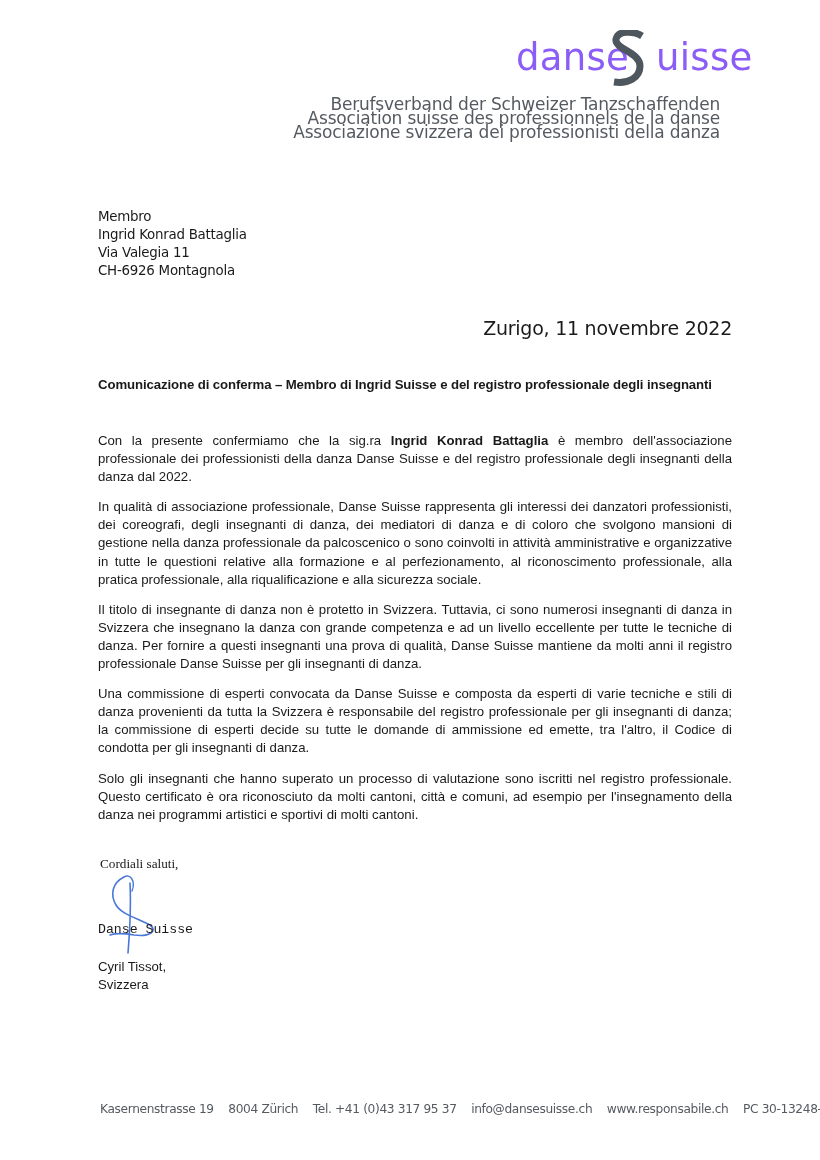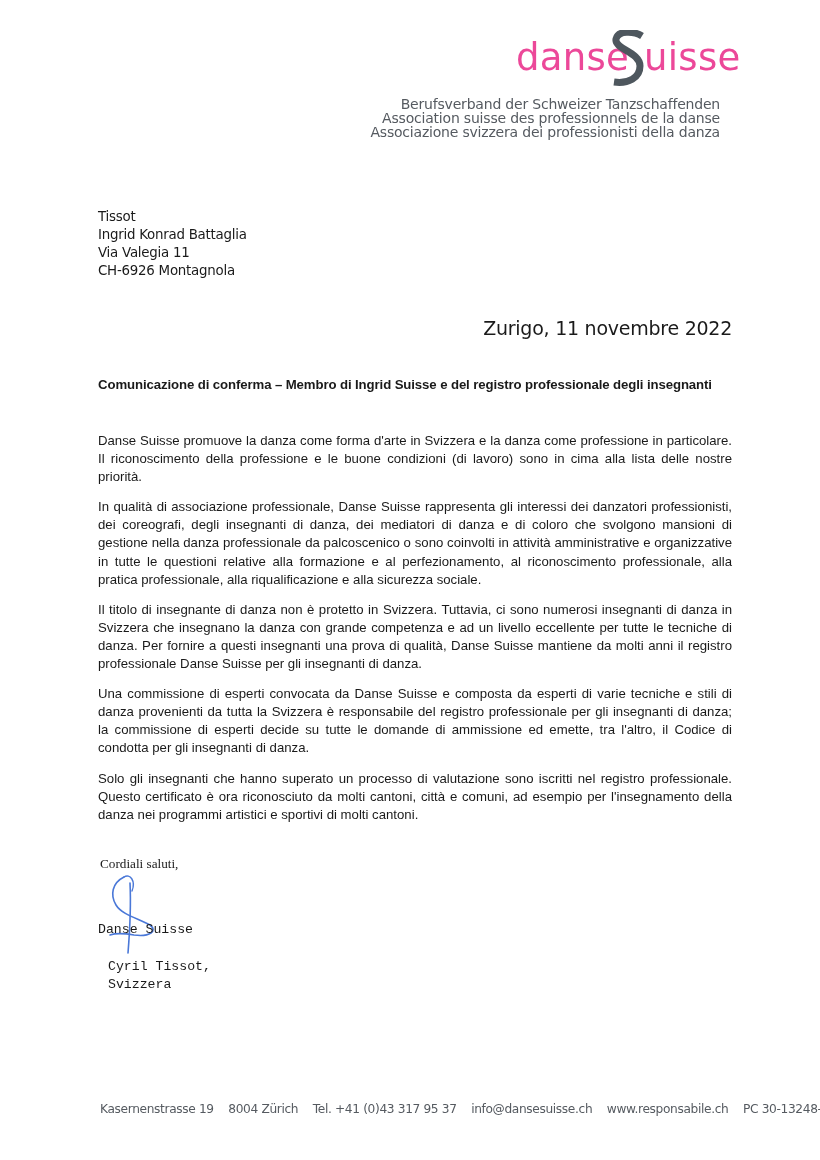--- a/index.html
+++ b/index.html
@@ -1,32 +1,32 @@
 <!DOCTYPE html>
 <html><head>
   <meta charset="utf-8">
   <style>
     html, body { margin: 0; padding: 0; background: #ffffff; }
     body { width: 820px; height: 1160px; position: relative; overflow: hidden; font-family: "Liberation Sans", sans-serif; color: #1a1a1a; }
     .logo { position: absolute; left: 516px; top: 30px; width: 210px; height: 60px; }
-    .logo-text { position: absolute; top: 8px; font-size: 37px; color: #ec4899; letter-spacing: 0.3px; line-height: 40px; font-family: "DejaVu Sans", sans-serif; font-weight: normal; }
+    .logo-text { position: absolute; top: 8px; font-size: 37px; color: #8b5cf6; letter-spacing: 0.3px; line-height: 40px; font-family: "DejaVu Sans", sans-serif; font-weight: normal; }
     .logo-left { left: 0; }
-    .logo-right { left: 128px; text-align: right; }
+    .logo-right { left: 140px; text-align: right; }
     .logo-s { position: absolute; left: 94px; top: 0; width: 36px; height: 56px; }
-    .tagline { position: absolute; right: 100px; top: 97px; text-align: right; font-size: 14px; line-height: 14px; color: #555a60; font-family: "DejaVu Sans", sans-serif; letter-spacing: -0.2px; }
+    .tagline { position: absolute; right: 100px; top: 97px; text-align: right; font-size: 17px; line-height: 14px; color: #555a60; font-family: "DejaVu Sans", sans-serif; letter-spacing: -0.2px; }
     .tagline div { white-space: nowrap; }
     .address { position: absolute; left: 98px; top: 208px; font-size: 13.4px; line-height: 18px; font-family: "DejaVu Sans", sans-serif; letter-spacing: -0.25px; }
     .date { position: absolute; right: 88px; top: 317px; font-size: 19px; font-family: "DejaVu Sans", sans-serif; letter-spacing: -0.25px; }
     .subject { position: absolute; left: 98px; top: 377px; font-size: 13.2px; font-weight: bold; font-family: "Liberation Sans", sans-serif; letter-spacing: -0.1px; }
     .body-text { position: absolute; left: 98px; top: 432px; width: 634px; font-size: 13.2px; line-height: 18.1px; font-family: "Liberation Sans", sans-serif; }
     .body-text p { margin: 0 0 12px 0; text-align: justify; }
     .closing { position: absolute; left: 100px; top: 856px; font-size: 13.2px; font-family: Liberation Serif, serif; }
     .signature { position: absolute; left: 106px; top: 873px; width: 55px; height: 82px; }
     .org-sign { position: absolute; left: 98px; top: 922px; font-size: 13.2px; font-family: Liberation Mono, monospace; }
-    .signer { position: absolute; left: 108px; top: 958px; font-size: 13.2px; line-height: 18px; font-family: Liberation Mono, monospace; }
+    .signer { position: absolute; left: 98px; top: 958px; font-size: 13.2px; line-height: 18px; font-family: Liberation Sans, sans-serif; }
     .footer { position: absolute; left: 100px; top: 1102px; font-size: 12.2px; color: #555a60; font-family: "DejaVu Sans", sans-serif; letter-spacing: -0.35px; white-space: nowrap; }
     .footer span { margin-right: 11px; }
   </style>
 </head>
 <body>
 
 <div class="logo">
   <span class="logo-text logo-left">danse</span>
   <svg class="logo-s" viewBox="0 0 36 56">
     <path d="M32 6 C24 1 8 0 6 9 C4 19 30 22 30 36 C30 48 18 54 4 52" fill="none" stroke="#4e575e" stroke-width="7" stroke-linecap="butt"></path>
@@ -34,32 +34,32 @@
   <span class="logo-text logo-right">uisse</span>
 </div>
 
 <div class="tagline">
   <div>Berufsverband der Schweizer Tanzschaffenden</div>
   <div>Association suisse des professionnels de la danse</div>
   <div>Associazione svizzera dei professionisti della danza</div>
 </div>
 
 <div class="address">
-  <div>Tissot</div>
+  <div>Membro</div>
   <div>Ingrid Konrad Battaglia</div>
   <div>Via Valegia 11</div>
   <div>CH-6926 Montagnola</div>
 </div>
 
 <div class="date">Zurigo, 11 novembre 2022</div>
 
 <div class="subject">Comunicazione di conferma – Membro di Ingrid Suisse e del registro professionale degli insegnanti</div>
 
 <div class="body-text">
-  <p>Danse Suisse promuove la danza come forma d'arte in Svizzera e la danza come professione in particolare. Il riconoscimento della professione e le buone condizioni (di lavoro) sono in cima alla lista delle nostre priorità.</p>
+  <p><span>Con la presente confermiamo che la sig.ra </span><b>Ingrid Konrad Battaglia</b><span> è membro dell'associazione professionale dei professionisti della danza Danse Suisse e del registro professionale degli insegnanti della danza dal 2022.</span></p>
   <p>In qualità di associazione professionale, Danse Suisse rappresenta gli interessi dei danzatori professionisti, dei coreografi, degli insegnanti di danza, dei mediatori di danza e di coloro che svolgono mansioni di gestione nella danza professionale da palcoscenico o sono coinvolti in attività amministrative e organizzative in tutte le questioni relative alla formazione e al perfezionamento, al riconoscimento professionale, alla pratica professionale, alla riqualificazione e alla sicurezza sociale.</p>
   <p>Il titolo di insegnante di danza non è protetto in Svizzera. Tuttavia, ci sono numerosi insegnanti di danza in Svizzera che insegnano la danza con grande competenza e ad un livello eccellente per tutte le tecniche di danza. Per fornire a questi insegnanti una prova di qualità, Danse Suisse mantiene da molti anni il registro professionale Danse Suisse per gli insegnanti di danza.</p>
   <p>Una commissione di esperti convocata da Danse Suisse e composta da esperti di varie tecniche e stili di danza provenienti da tutta la Svizzera è responsabile del registro professionale per gli insegnanti di danza; la commissione di esperti decide su tutte le domande di ammissione ed emette, tra l'altro, il Codice di condotta per gli insegnanti di danza.</p>
   <p>Solo gli insegnanti che hanno superato un processo di valutazione sono iscritti nel registro professionale. Questo certificato è ora riconosciuto da molti cantoni, città e comuni, ad esempio per l'insegnamento della danza nei programmi artistici e sportivi di molti cantoni.</p>
 </div>
 
 <div class="closing">Cordiali saluti,</div>
 
 <svg class="signature" viewBox="0 0 55 82">
   <path d="M18 4 C6 10 4 22 10 32 C16 42 34 46 44 52 C52 58 44 64 28 62 C16 60 10 60 4 62" fill="none" stroke="#4a78d8" stroke-width="1.6" stroke-linecap="round"></path>

